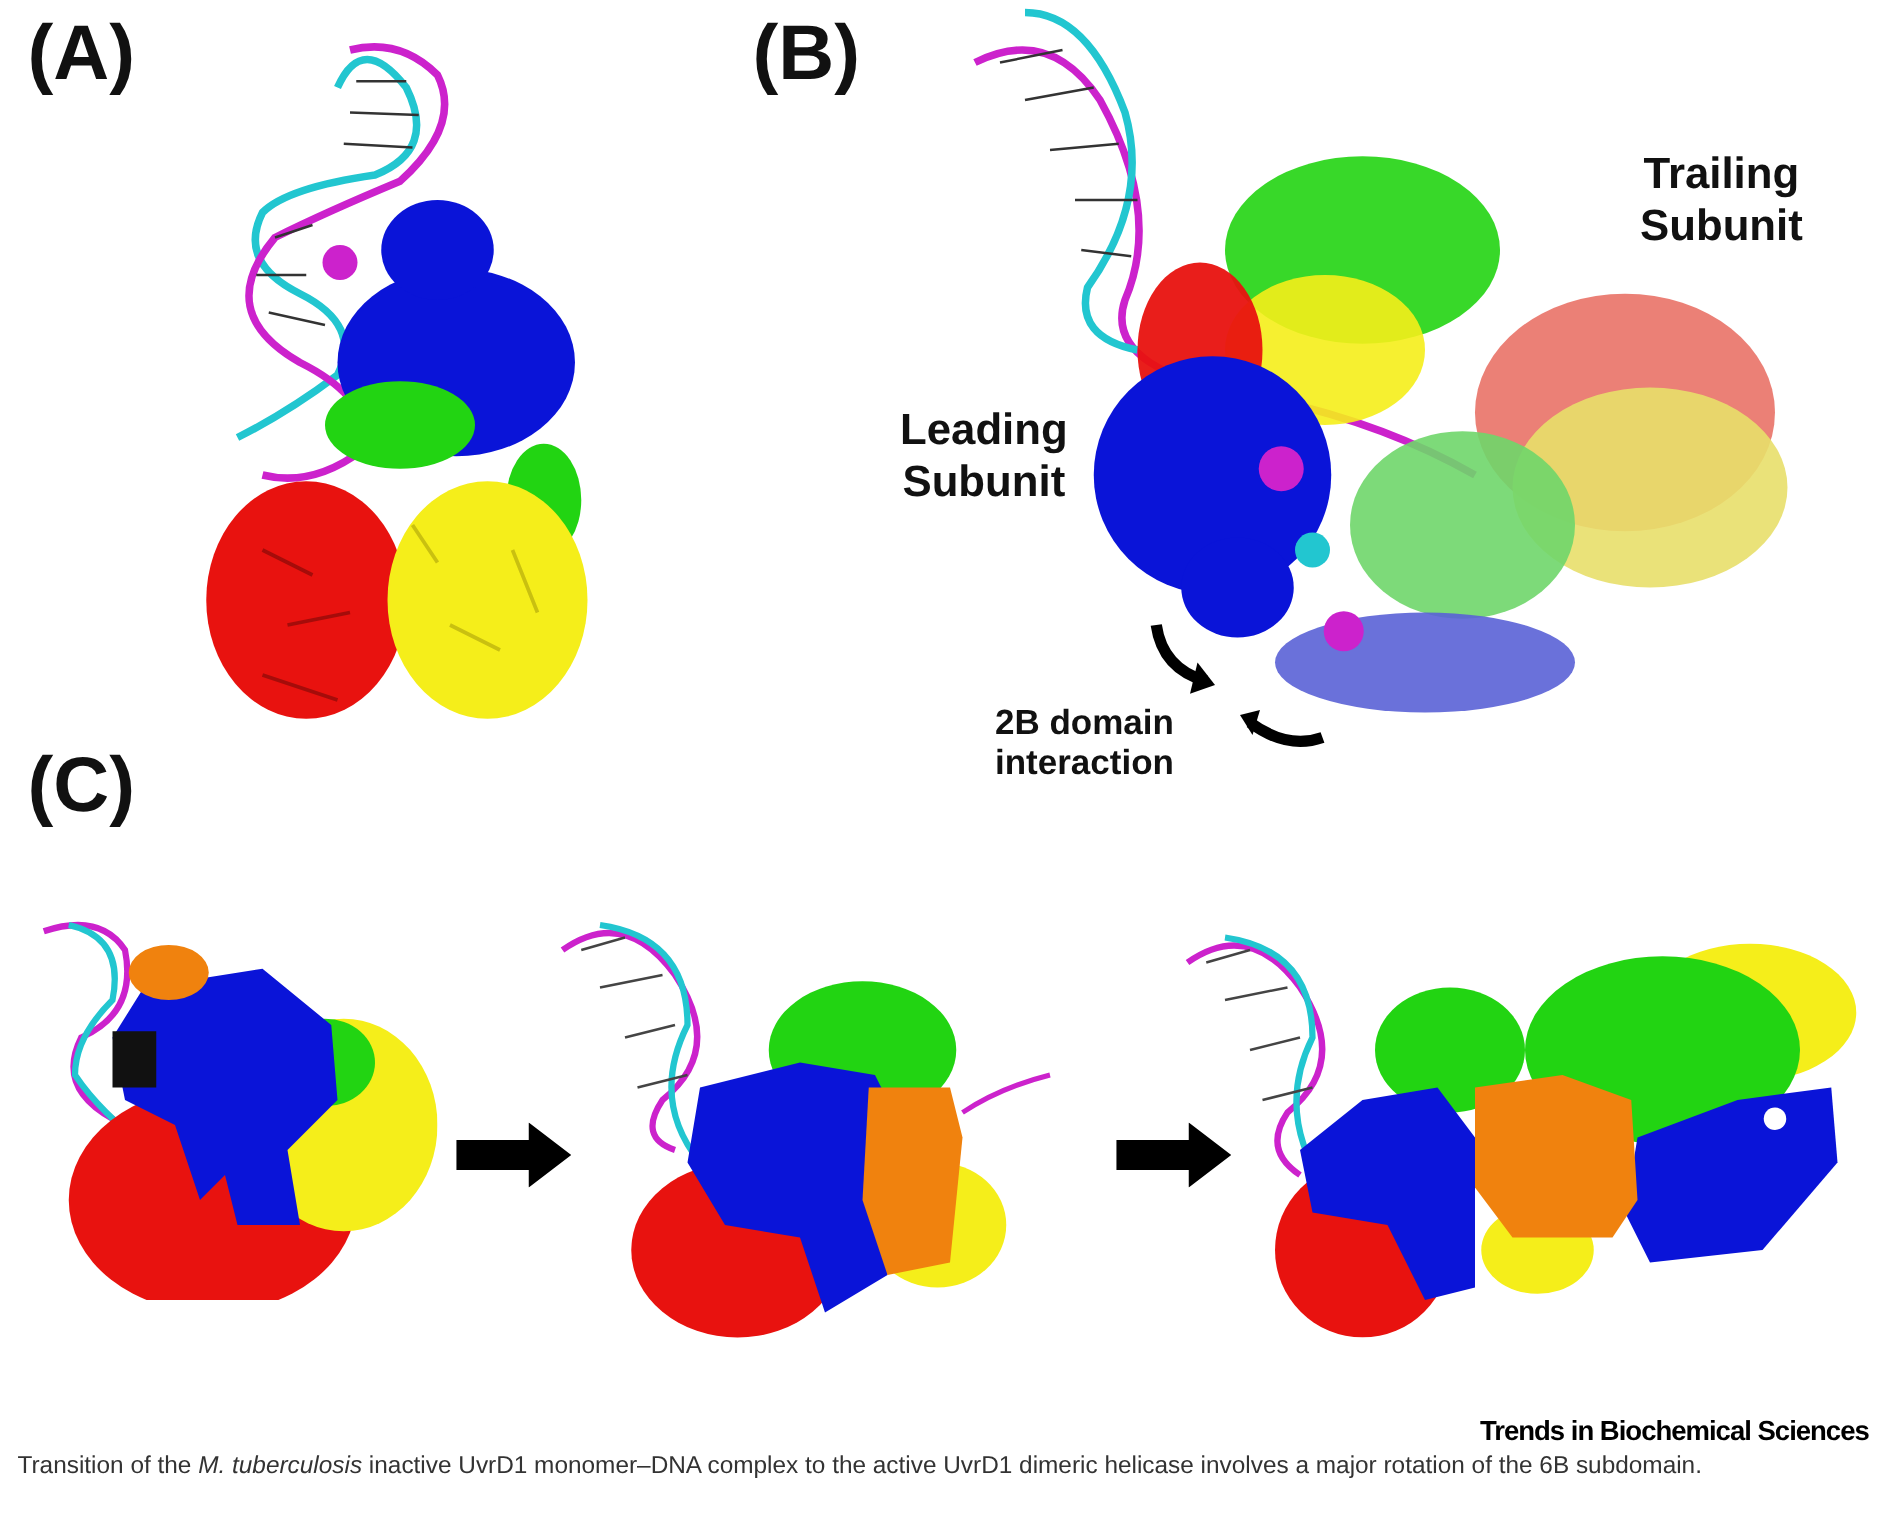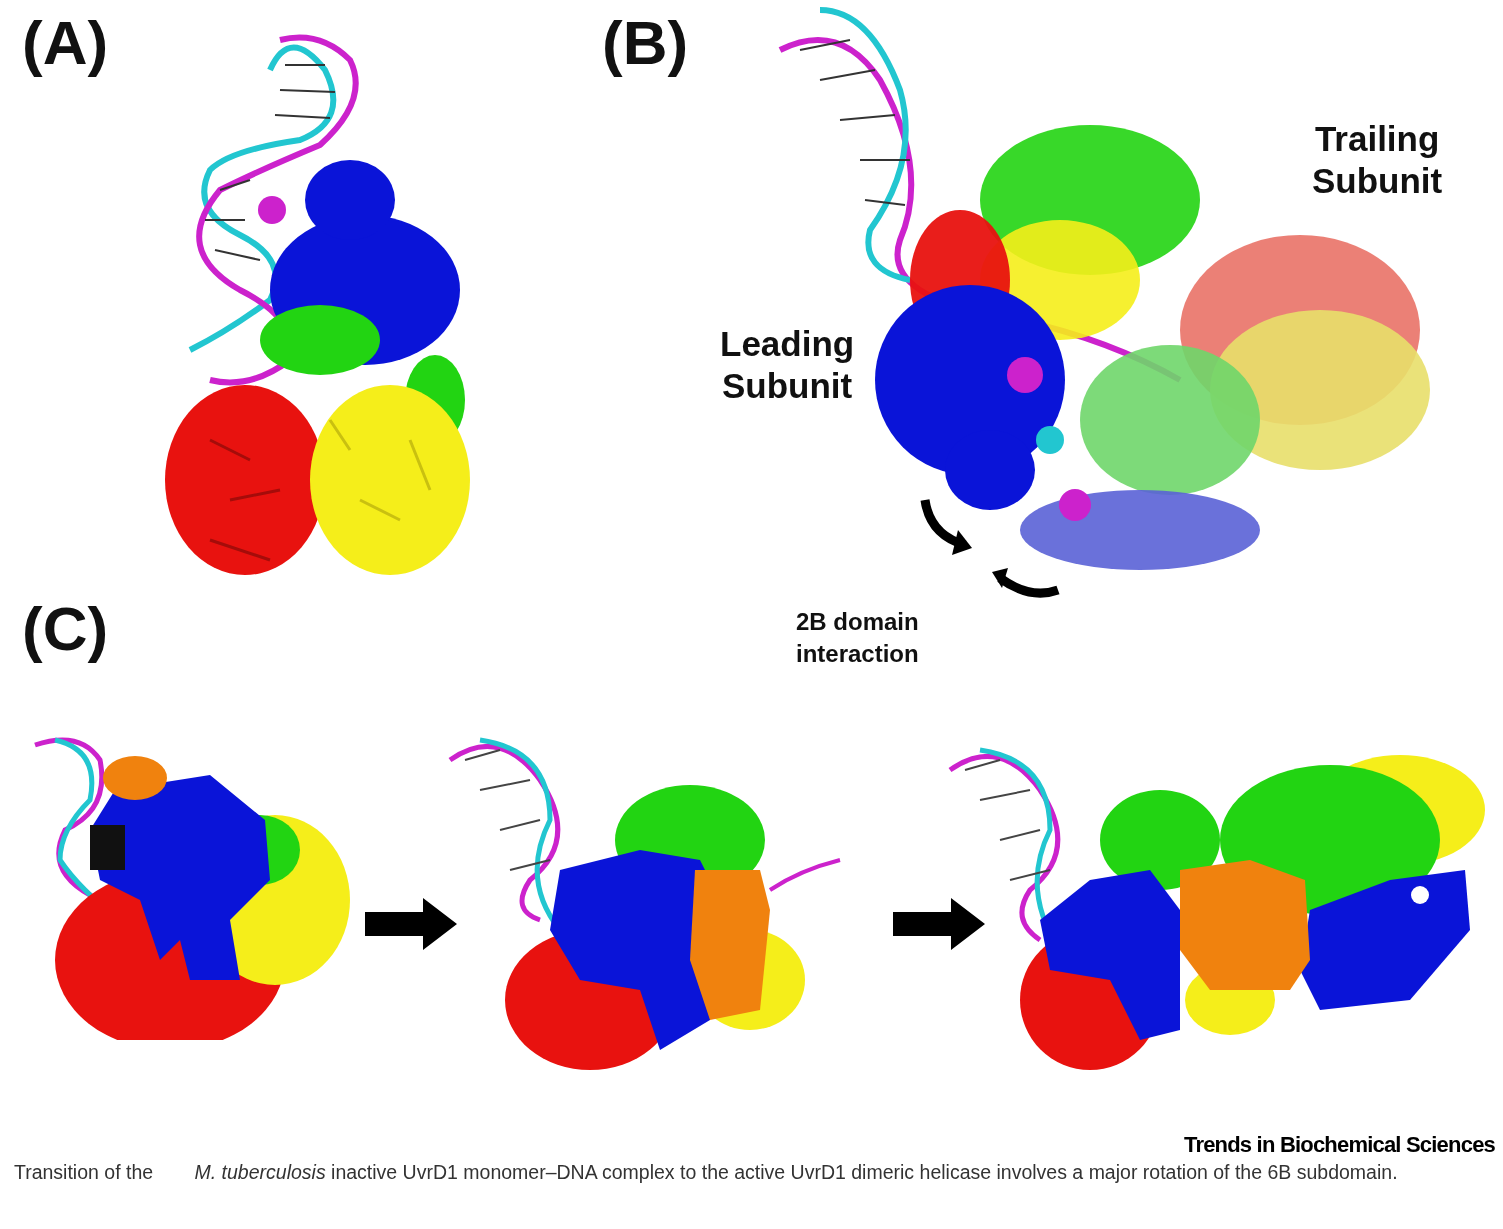--- a/index.html
+++ b/index.html
@@ -2,21 +2,21 @@
 <html><head>
 <meta charset="utf-8">
 <style>
   html, body { margin:0; padding:0; background:#fff; }
   body { width:1503px; height:1229px; position:relative; overflow:hidden; font-family:"Liberation Sans", sans-serif; }
   .panel-label { position:absolute; font-family:"Liberation Sans", sans-serif; font-weight:bold; font-size:62px; color:#111; line-height:1; }
   .annot { position:absolute; font-family:"Liberation Sans", sans-serif; font-weight:bold; color:#111; line-height:1.2; text-align:center; }
   .figure { position:absolute; }
   .journal { position:absolute; right:8px; top:1132px; font-family:"Liberation Sans", sans-serif; font-weight:bold; font-size:22px; letter-spacing:-0.8px; color:#000; }
   .caption { position:absolute; left:14px; top:1158px; width:1470px; font-family:"Liberation Sans", sans-serif; font-size:19.5px; color:#333; line-height:29px; }
-  .caption em { font-style:italic;margin-left:36px; }
+  .caption em { font-style:italic; }
 </style>
 </head>
 <body>
 
 <div class="panel-label" style="left:22px;top:12px;">(A)</div>
 <div class="panel-label" style="left:602px;top:12px;">(B)</div>
 <div class="panel-label" style="left:22px;top:598px;">(C)</div>
 
 <svg class="figure" style="left:150px;top:20px;" width="340" height="580" viewBox="0 0 340 580">
 
@@ -79,21 +79,21 @@
 </svg>
 
 <div class="annot" style="left:1272px;top:118px;font-size:35px;margin-left:40px;">
   <div>Trailing</div>
   <div>Subunit</div>
 </div>
 <div class="annot" style="left:683px;top:323px;font-size:35px;margin-left:37px;">
   <div>Leading</div>
   <div>Subunit</div>
 </div>
-<div class="annot" style="left:796px;top:562px;font-size:24px;line-height:32px;margin-top:44px;">
+<div class="annot" style="left:796px;top:562px;font-size:28px;line-height:32px;">
   <div>2B domain</div>
   <div>interaction</div>
 </div>
 
 <svg class="figure" style="left:20px;top:720px;" width="330" height="320" viewBox="0 0 330 320">
   <path d="M15 25 Q60 10 80 40 Q90 90 45 110 Q25 150 70 175 Q100 200 85 230" fill="none" stroke="#cc22cc" stroke-width="5"></path>
   <path d="M35 20 Q80 30 70 80 Q40 110 40 140 Q60 170 100 200" fill="none" stroke="#22c6d0" stroke-width="5"></path>
   <ellipse cx="150" cy="240" rx="115" ry="90" fill="#e8120f"></ellipse>
   <ellipse cx="255" cy="180" rx="75" ry="85" fill="#f5ee1a"></ellipse>
   <ellipse cx="240" cy="130" rx="40" ry="35" fill="#22d412"></ellipse>

